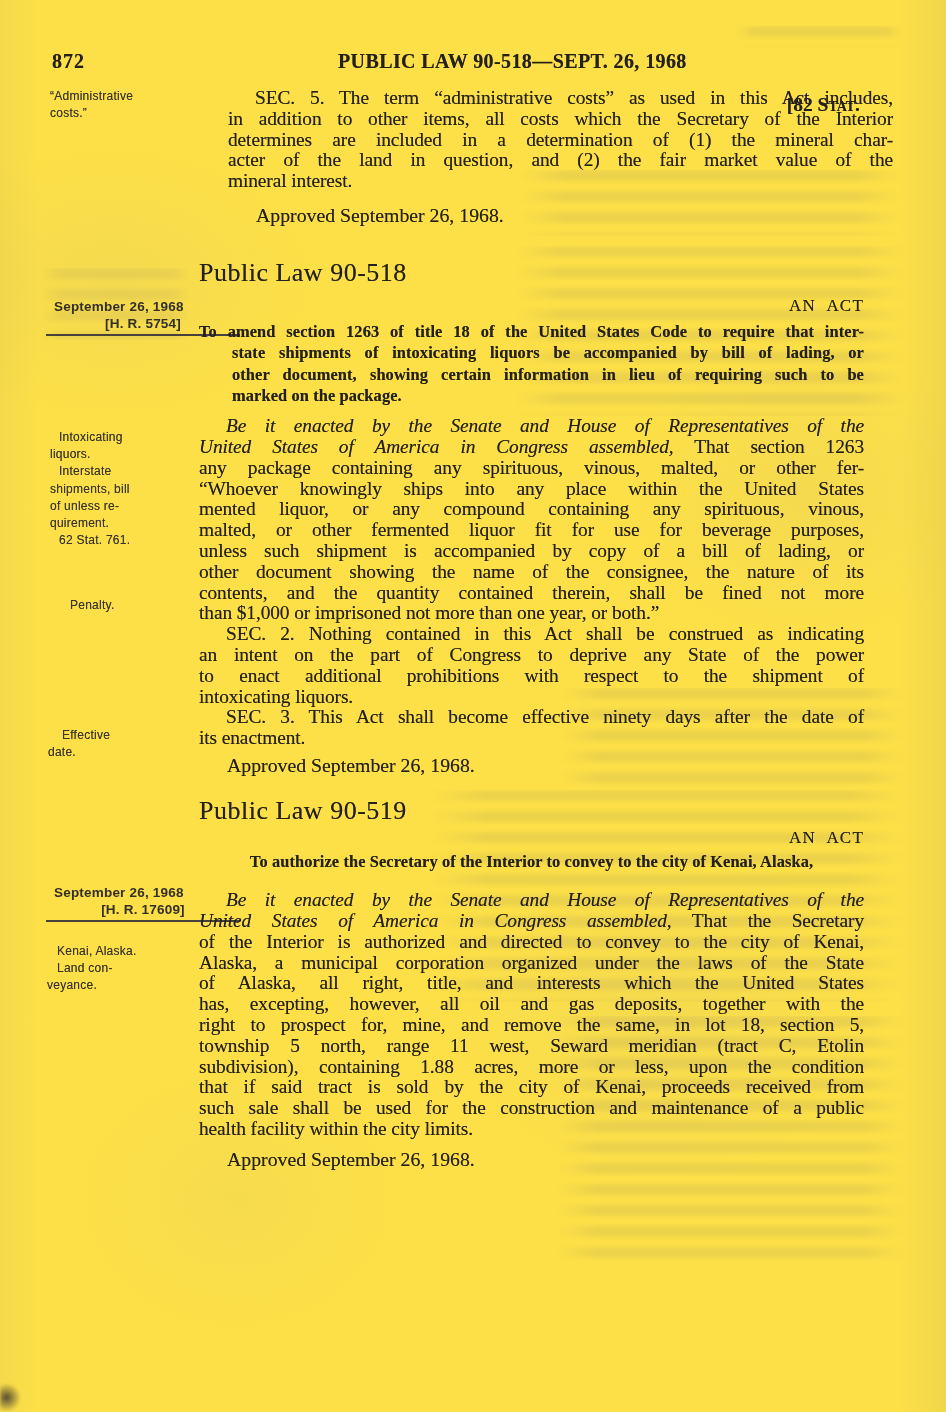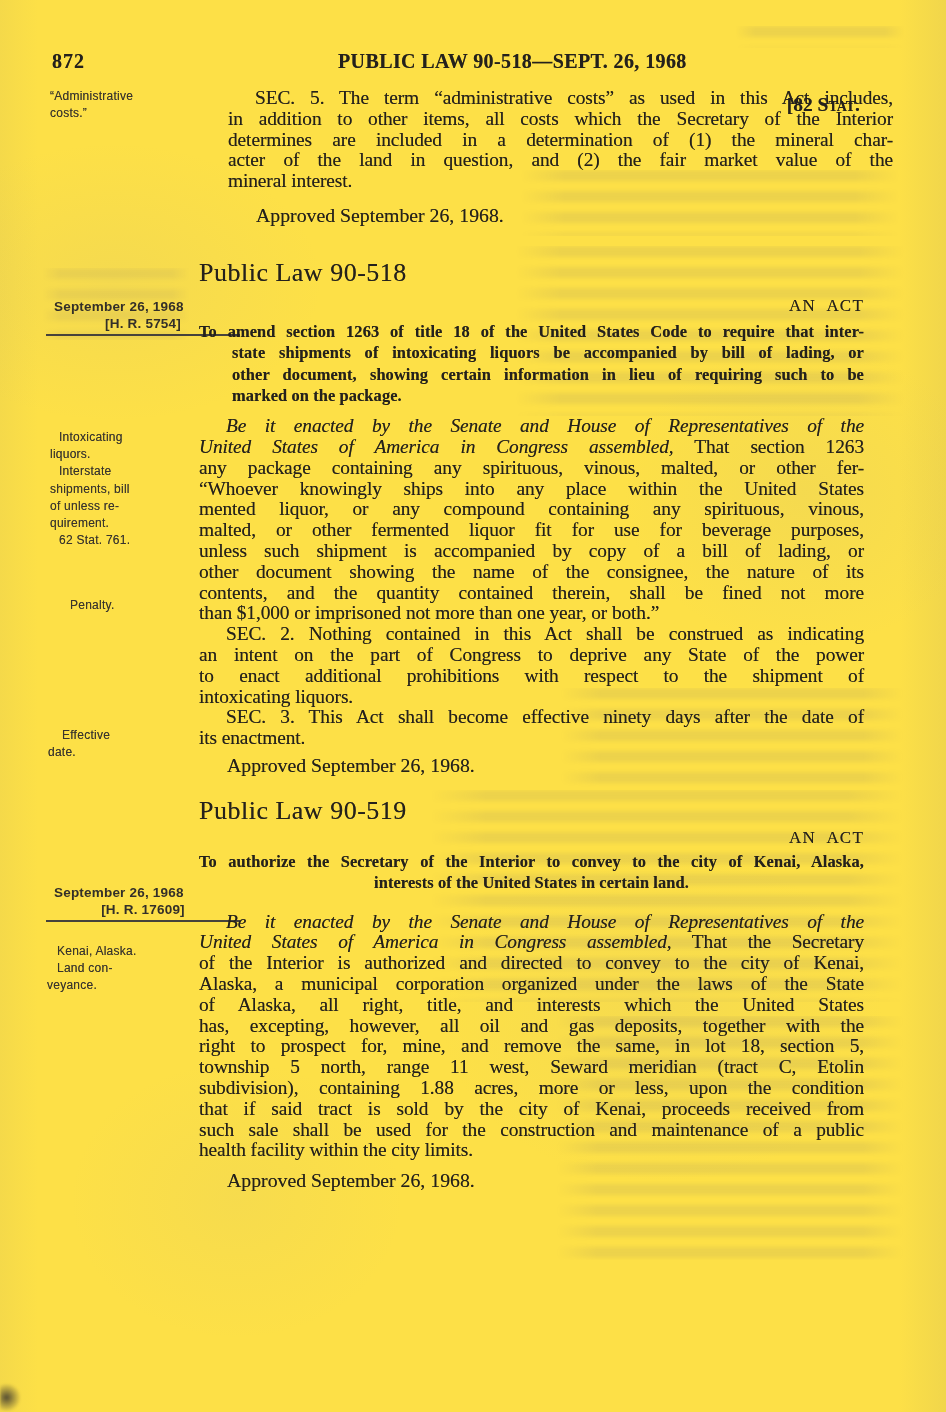--- a/index.html
+++ b/index.html
@@ -209,21 +209,20 @@
         <div class="ln">its enactment.</div>
       </div>
     <div class="approved">Approved September 26, 1968.</div>
   </div>
 
   <div class="col colC ink">
     <div class="pl-heading">Public Law 90-519</div>
     <div class="anact">AN ACT</div>
     <div class="longtitle center-last">
         <div class="ln">To authorize the Secretary of the Interior to convey to the city of Kenai, Alaska,</div>
-        <div class="ln">interests of the United States in certain land.</div>
       </div>
     <div class="para">
         <div class="ln"><i>Be it enacted by the Senate and House of Representatives of the</i></div>
         <div class="ln"><i>United States of America in Congress assembled,</i> That the Secretary</div>
         <div class="ln">of the Interior is authorized and directed to convey to the city of Kenai,</div>
         <div class="ln">Alaska, a municipal corporation organized under the laws of the State</div>
         <div class="ln">of Alaska, all right, title, and interests which the United States</div>
         <div class="ln">has, excepting, however, all oil and gas deposits, together with the</div>
         <div class="ln">right to prospect for, mine, and remove the same, in lot 18, section 5,</div>
         <div class="ln">township 5 north, range 11 west, Seward meridian (tract C, Etolin</div>

